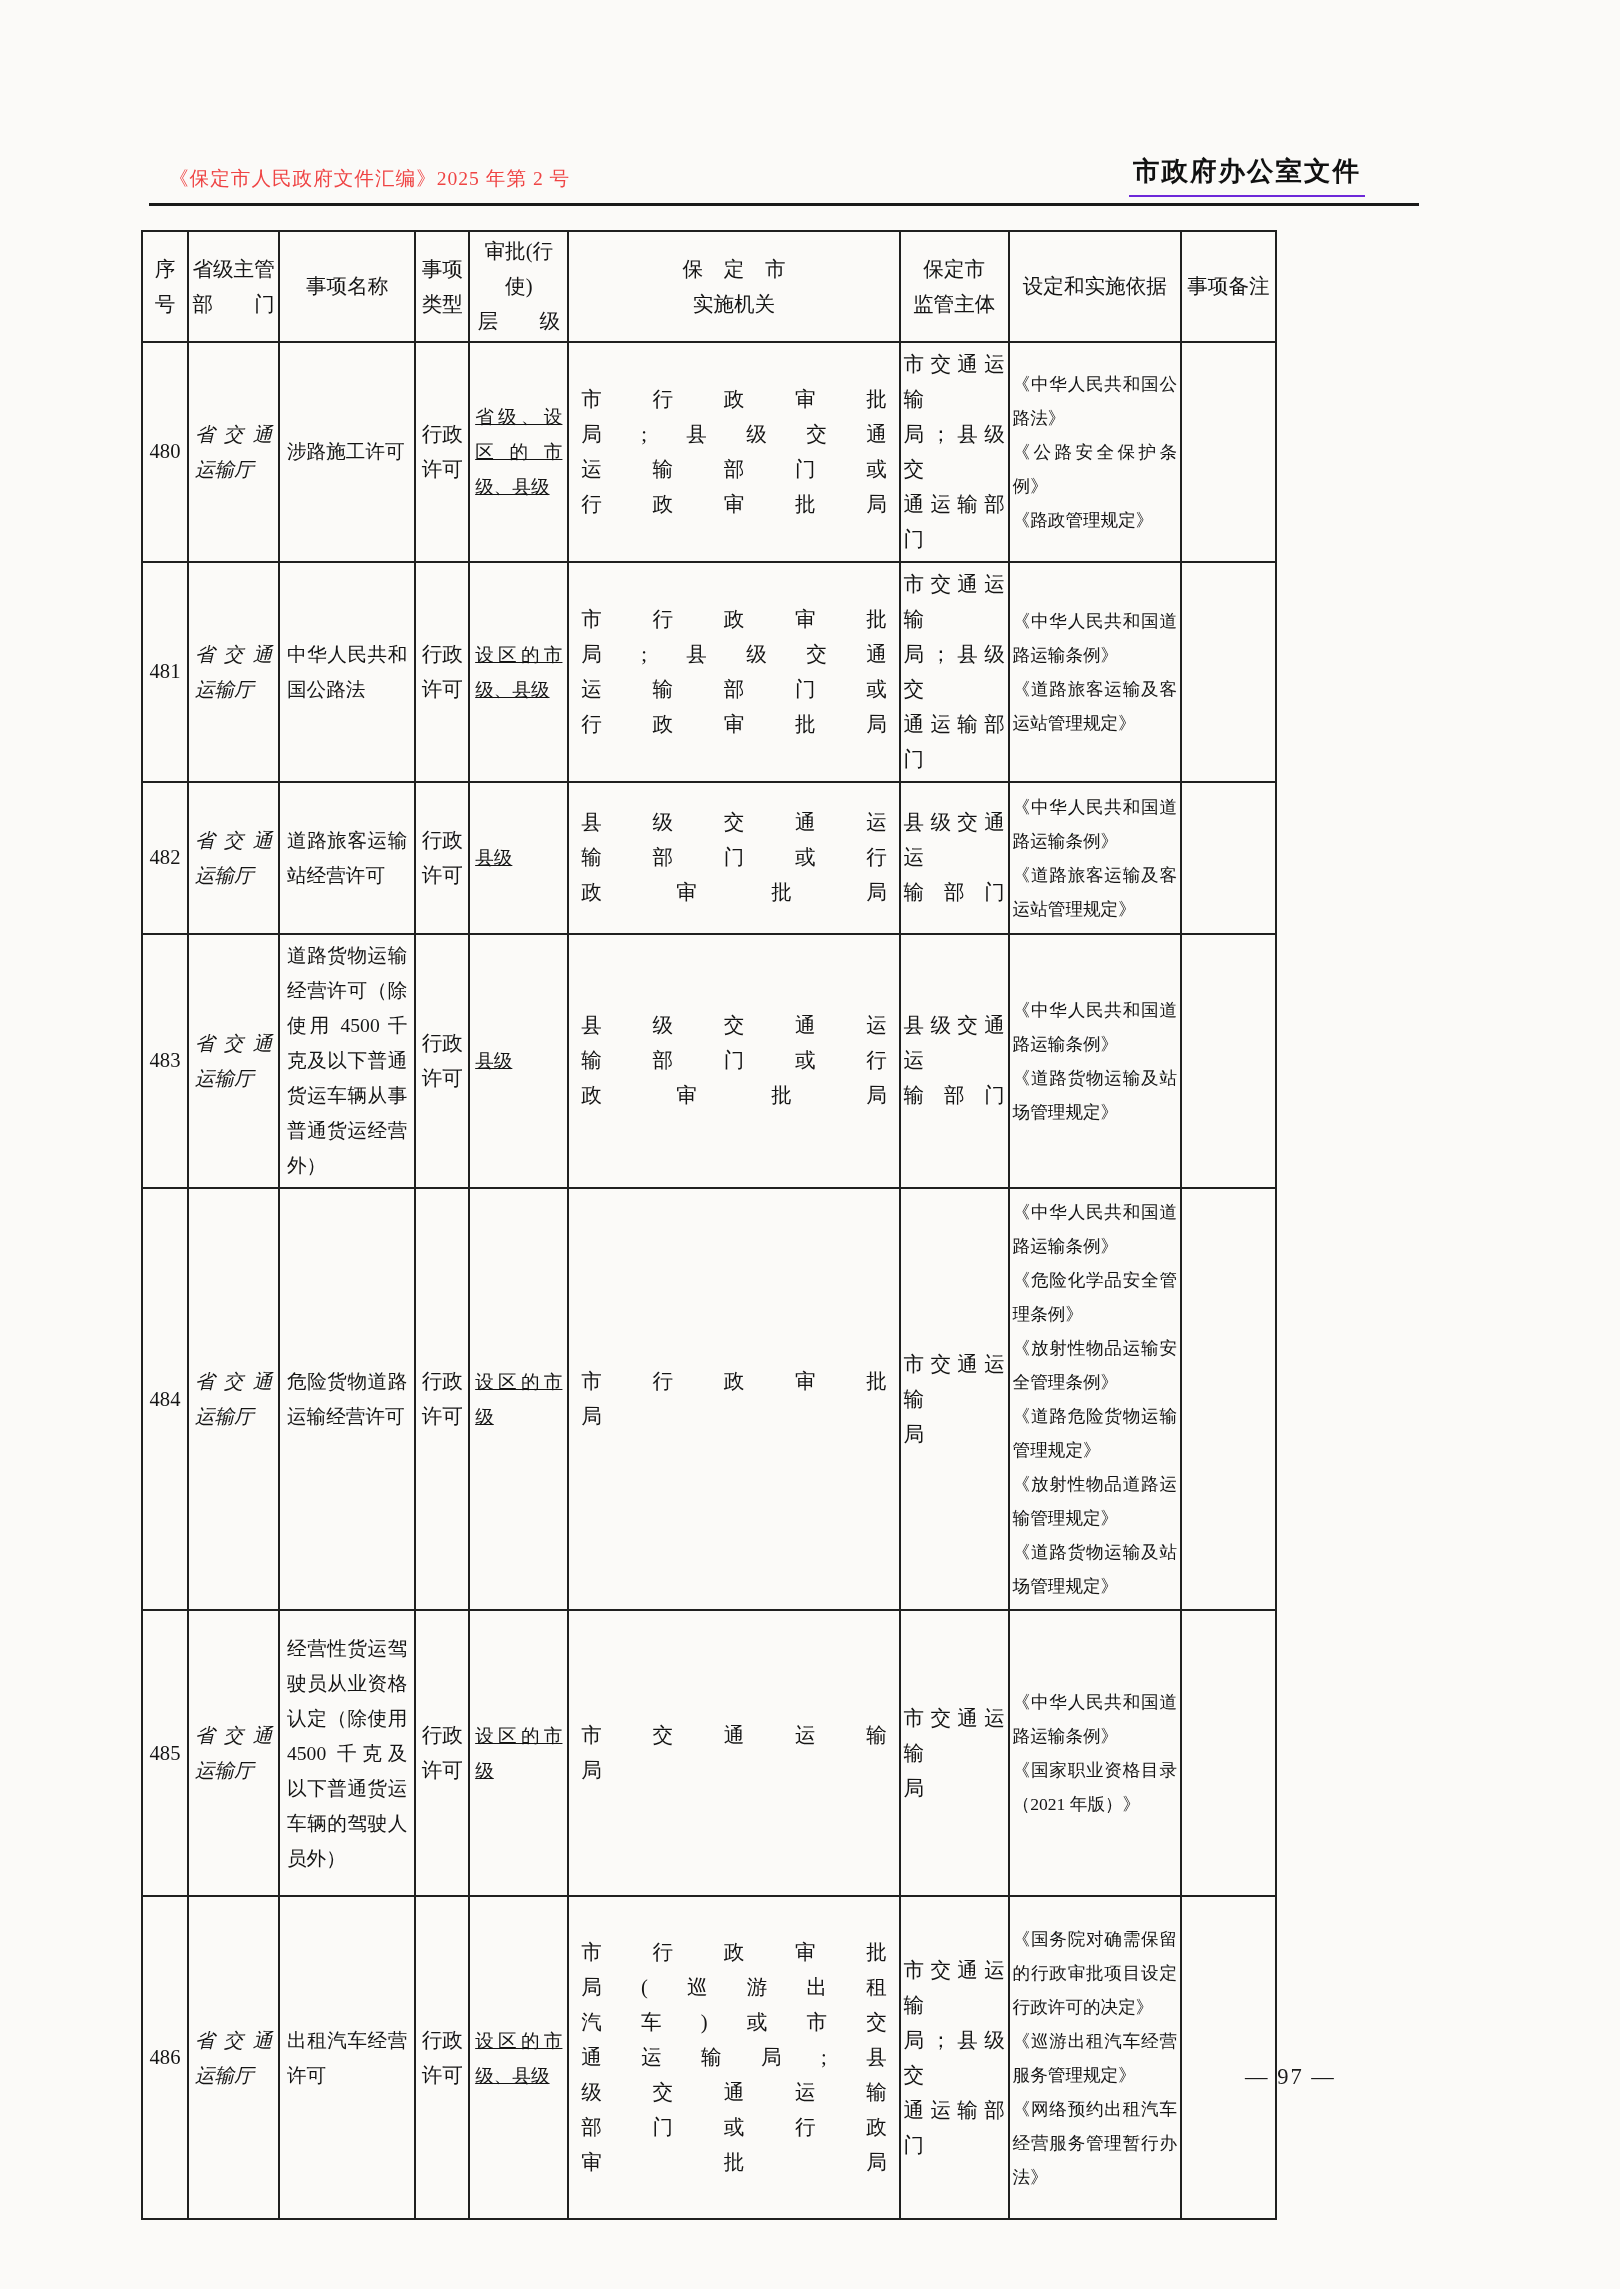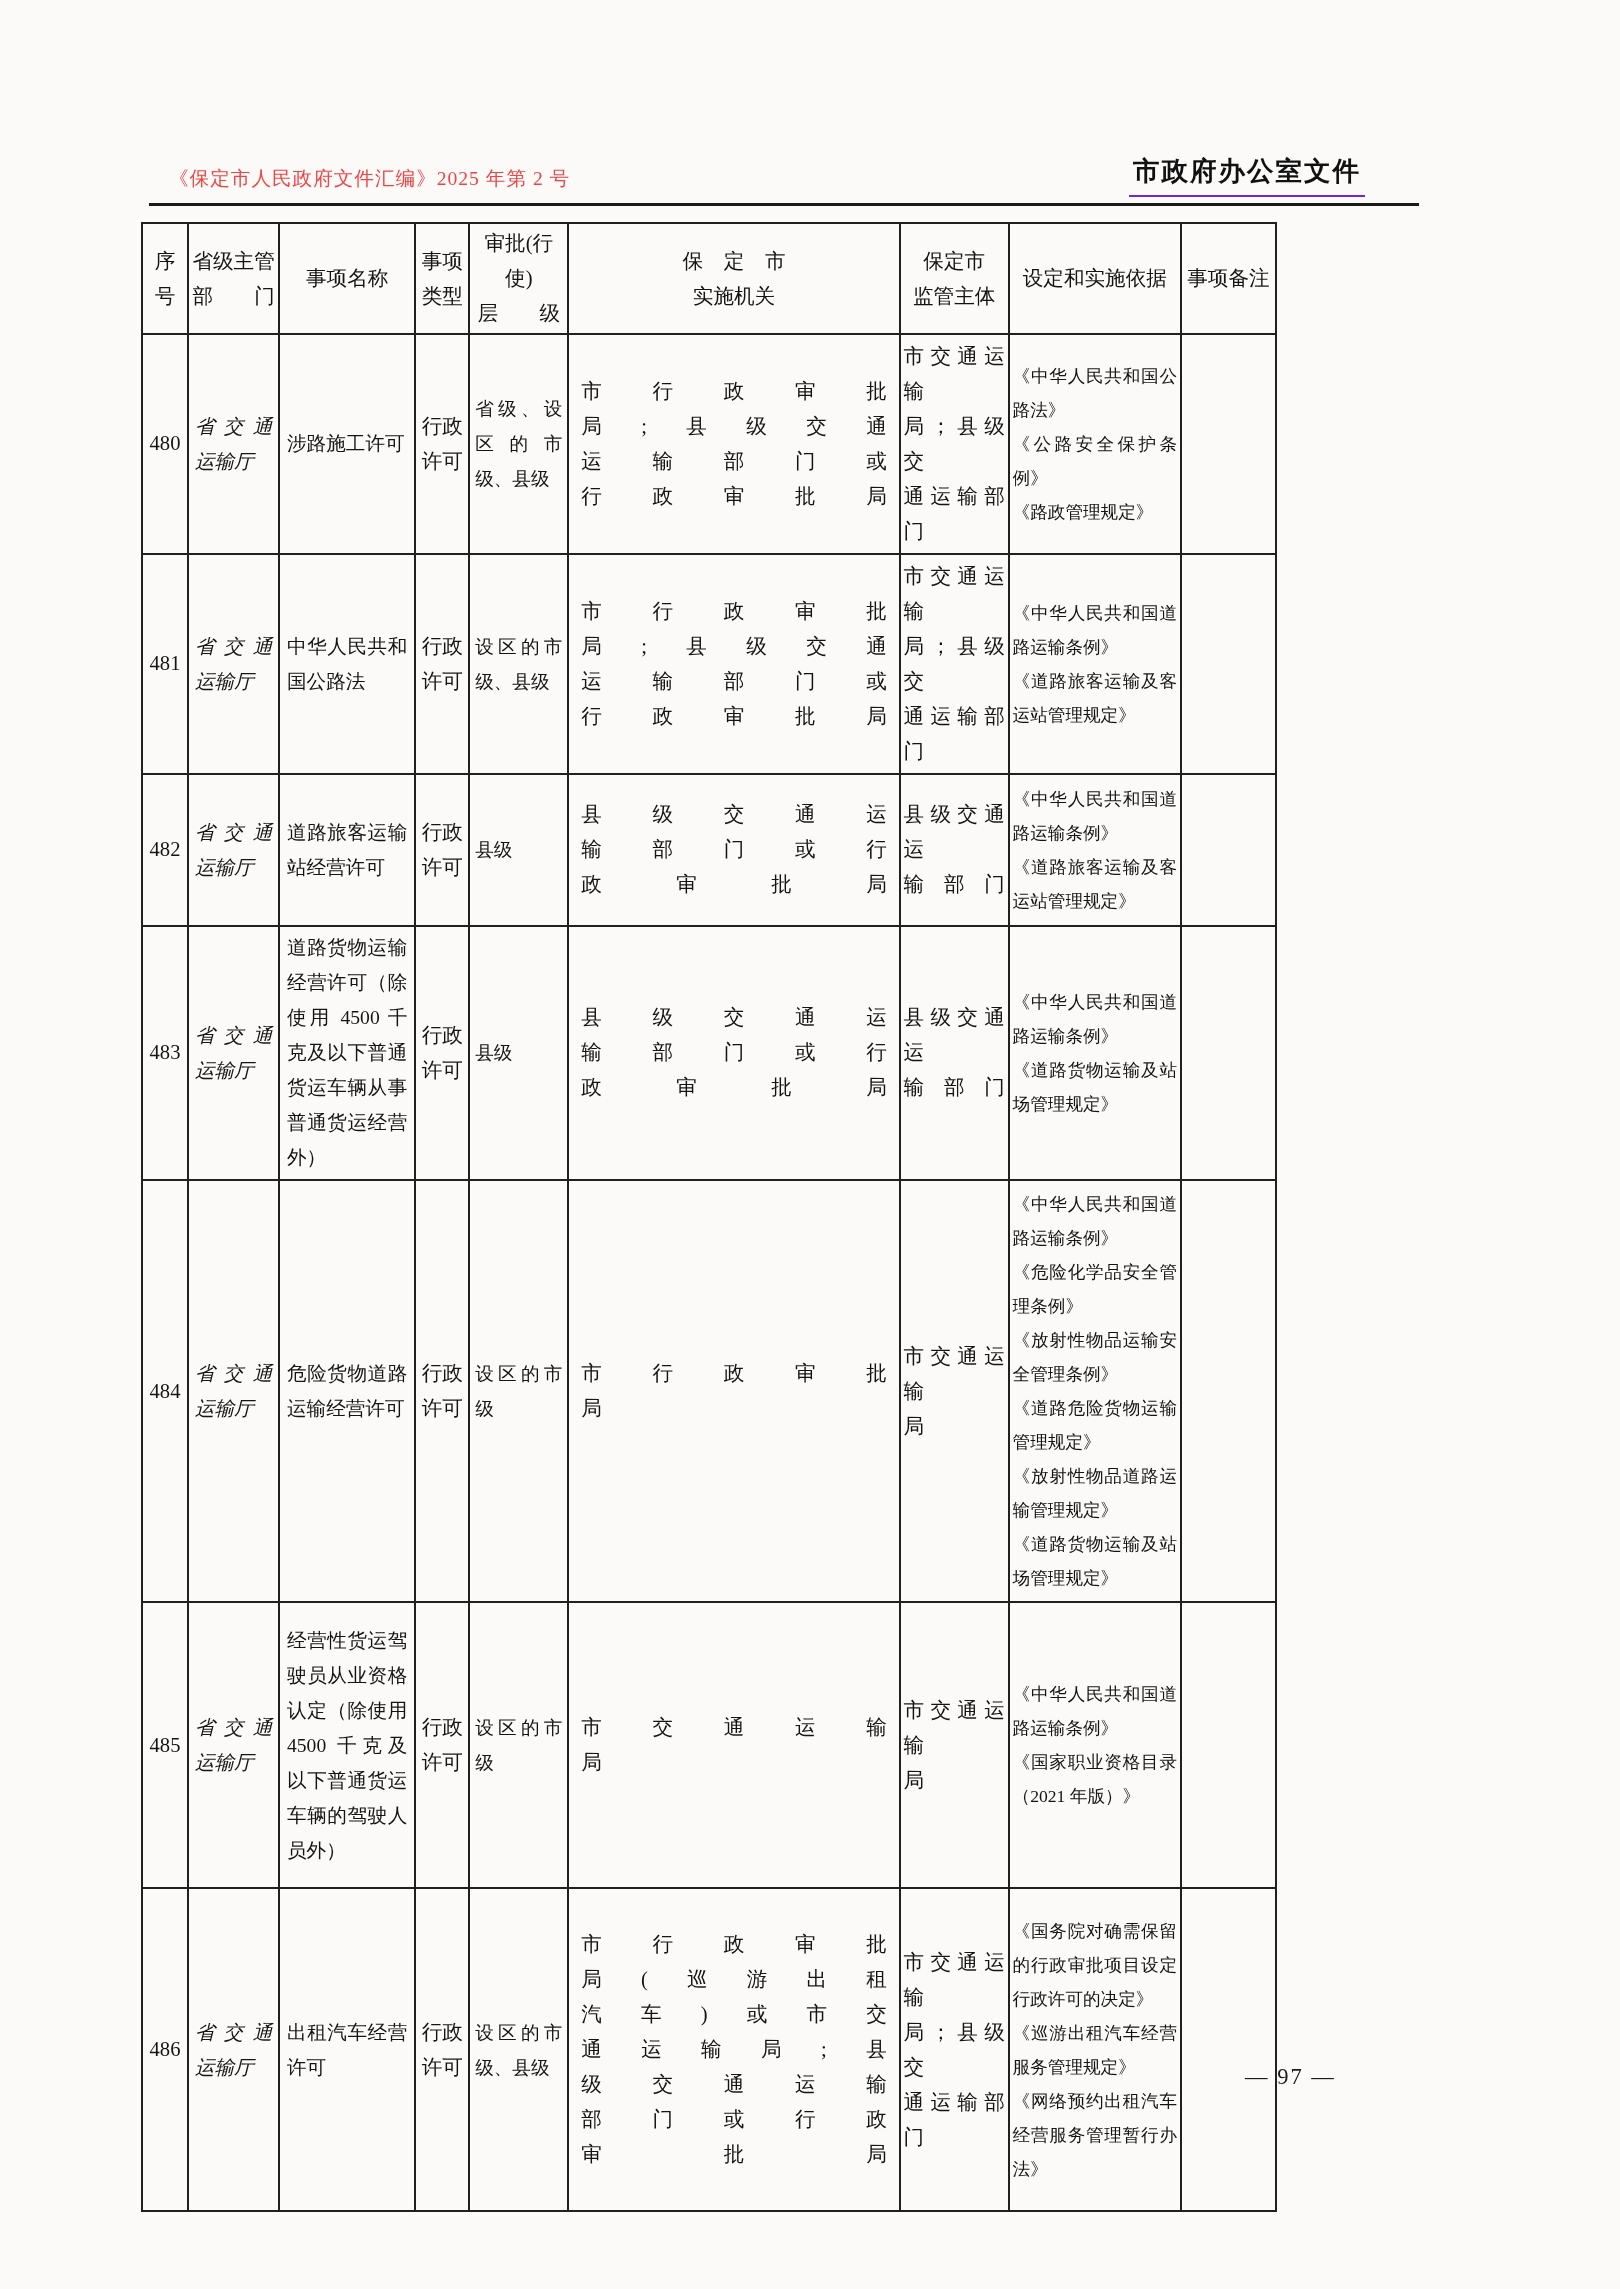--- a/index.html
+++ b/index.html
@@ -25,21 +25,21 @@
     color:#111;
     border-bottom:2px solid #6d28d9;
     padding:0 3.9px 5.9px 3.9px;
   }
   .header-rule{
     position:absolute;left:149px;top:203px;
     width:1270px;height:2.9px;
     background:#191919;
   }
   table.items-table{
-    position:absolute;left:141px;top:222px;
+    position:absolute;left:141px;top:230px;
     width:1136px;
     border-collapse:collapse;
     table-layout:fixed;
   }
   .items-table th,.items-table td{
     border:2px solid #202020;
     overflow:hidden;
   }
   .items-table th{
     font-weight:400;
@@ -53,21 +53,21 @@
   .items-table td{
     vertical-align:middle;
     font-size:20.6px;line-height:35px;
     color:#141414;
     padding:3.9px 7.8px;
   }
   td.c-seq{text-align:center;padding:0;margin-top:16px;}
   td.c-dept{font-size:19.6px;text-align:justify;padding:3.9px 5.9px;font-style:italic;}
   td.c-name{font-size:19.6px;text-align:justify;padding:3.9px 6.9px;}
   td.c-type{text-align:center;padding:3.9px 3.9px;}
-  td.c-level{font-size:18.6px;text-align:justify;padding:3.9px 4.9px;}
+  td.c-level{font-size:18.6px;text-align:justify;padding:3.9px 4.9px;text-decoration:underline;}
   td.c-agency{
     white-space:pre-line;
     text-align:justify;text-align-last:justify;
     text-justify:inter-character;
     padding:3.9px 11.8px;
     border-radius:22px;
   }
   td.c-superv{
     white-space:pre-line;
     text-align:justify;text-align-last:justify;

